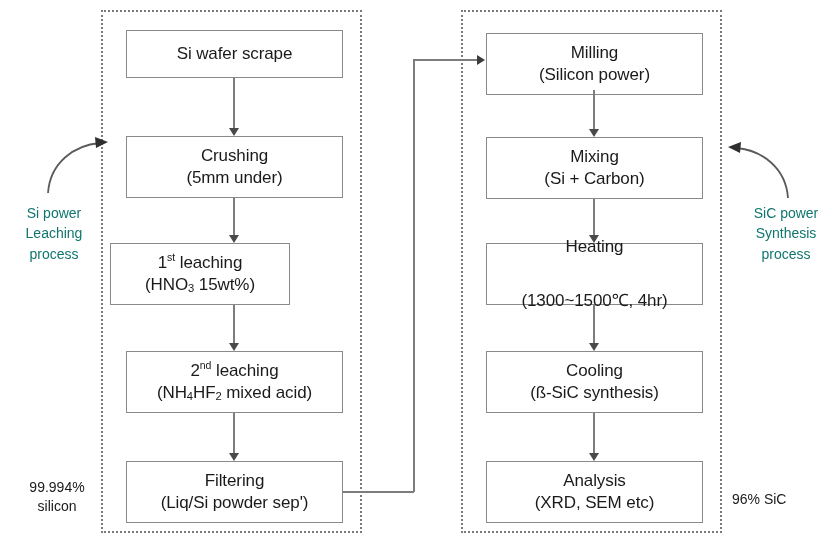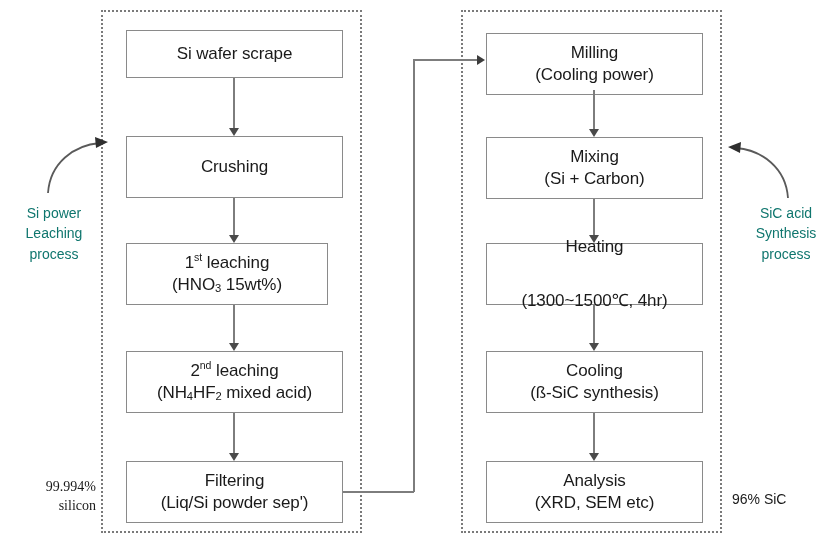--- a/index.html
+++ b/index.html
@@ -96,23 +96,24 @@
 <div id="canvas">
 
   <div class="group-box" style="left:101px; top:10px; width:261px; height:523px;"></div>
 
   <div class="node" style="left:126px; top:30px; width:217px; height:48px;">
     <span class="l1">Si wafer scrape</span>
   </div>
 
   <div class="node" style="left:126px; top:136px; width:217px; height:62px;">
     <span class="l1">Crushing</span>
-  </div>
-
-  <div class="node" style="left:126px; top:243px; width:202px; height:62px;text-align:center;">
+    <span class="l2">(5mm under)</span>
+  </div>
+
+  <div class="node" style="left:110px; top:243px; width:180px; height:62px;text-align:center;">
     <span class="l1">1<sup>st</sup> leaching</span>
     <span class="l2">(HNO<sub>3</sub> 15wt%)</span>
   </div>
 
   <div class="node" style="left:126px; top:351px; width:217px; height:62px;">
     <span class="l1">2<sup>nd</sup> leaching</span>
     <span class="l2">(NH<sub>4</sub>HF<sub>2</sub> mixed acid)</span>
   </div>
 
   <div class="node" style="left:126px; top:461px; width:217px; height:62px;">
@@ -134,21 +135,21 @@
 
   <div class="hline" style="left:343px; top:491px; width:71px;"></div>
   <div class="vline" style="left:413px; top:59px; height:433px;"></div>
   <div class="hline" style="left:413px; top:59px; width:65px;"></div>
   <div class="arrow-right" style="left:477px; top:54.5px;"></div>
 
   <div class="group-box" style="left:461px; top:10px; width:261px; height:523px;"></div>
 
   <div class="node" style="left:486px; top:33px; width:217px; height:62px;">
     <span class="l1">Milling</span>
-    <span class="l2">(Cooling power)</span>
+    <span class="l2">(Silicon power)</span>
   </div>
 
   <div class="node" style="left:486px; top:137px; width:217px; height:62px;">
     <span class="l1">Mixing</span>
     <span class="l2">(Si + Carbon)</span>
   </div>
 
   <div class="node" style="left:486px; top:243px; width:217px; height:62px;gap:32px;">
     <span class="l1">Heating</span>
     <span class="l2">(1300~1500℃, 4hr)</span>
@@ -184,26 +185,26 @@
     <span>Si power</span><br>
     <span>Leaching</span><br>
     <span>process</span>
   </div>
 
   <svg class="curve" style="left:726px; top:140px;" width="70" height="60" viewBox="0 0 70 60">
     <path d="M 62 58 C 60 28, 36 10, 10 8" fill="none" stroke="#5a5a5a" stroke-width="1.8"></path>
     <polygon points="2,7 15,2 14,13" fill="#2f2f2f"></polygon>
   </svg>
   <div class="side-label" style="left:736px; top:203px; width:100px;">
-    <span>SiC acid</span><br>
+    <span>SiC power</span><br>
     <span>Synthesis</span><br>
     <span>process</span>
   </div>
 
-  <div class="corner-label" style="left:18px; top:478px; width:78px; text-align:right;font-family:Liberation Serif, serif;">
+  <div class="corner-label" style="left:18px; top:478px; width:78px; text-align:center;">
     <span>99.994%</span><br>
     <span>silicon</span>
   </div>
 
   <div class="corner-label" style="left:732px; top:484px;margin-top:6px;">
     <span>96% SiC</span>
   </div>
 
 </div>
 

